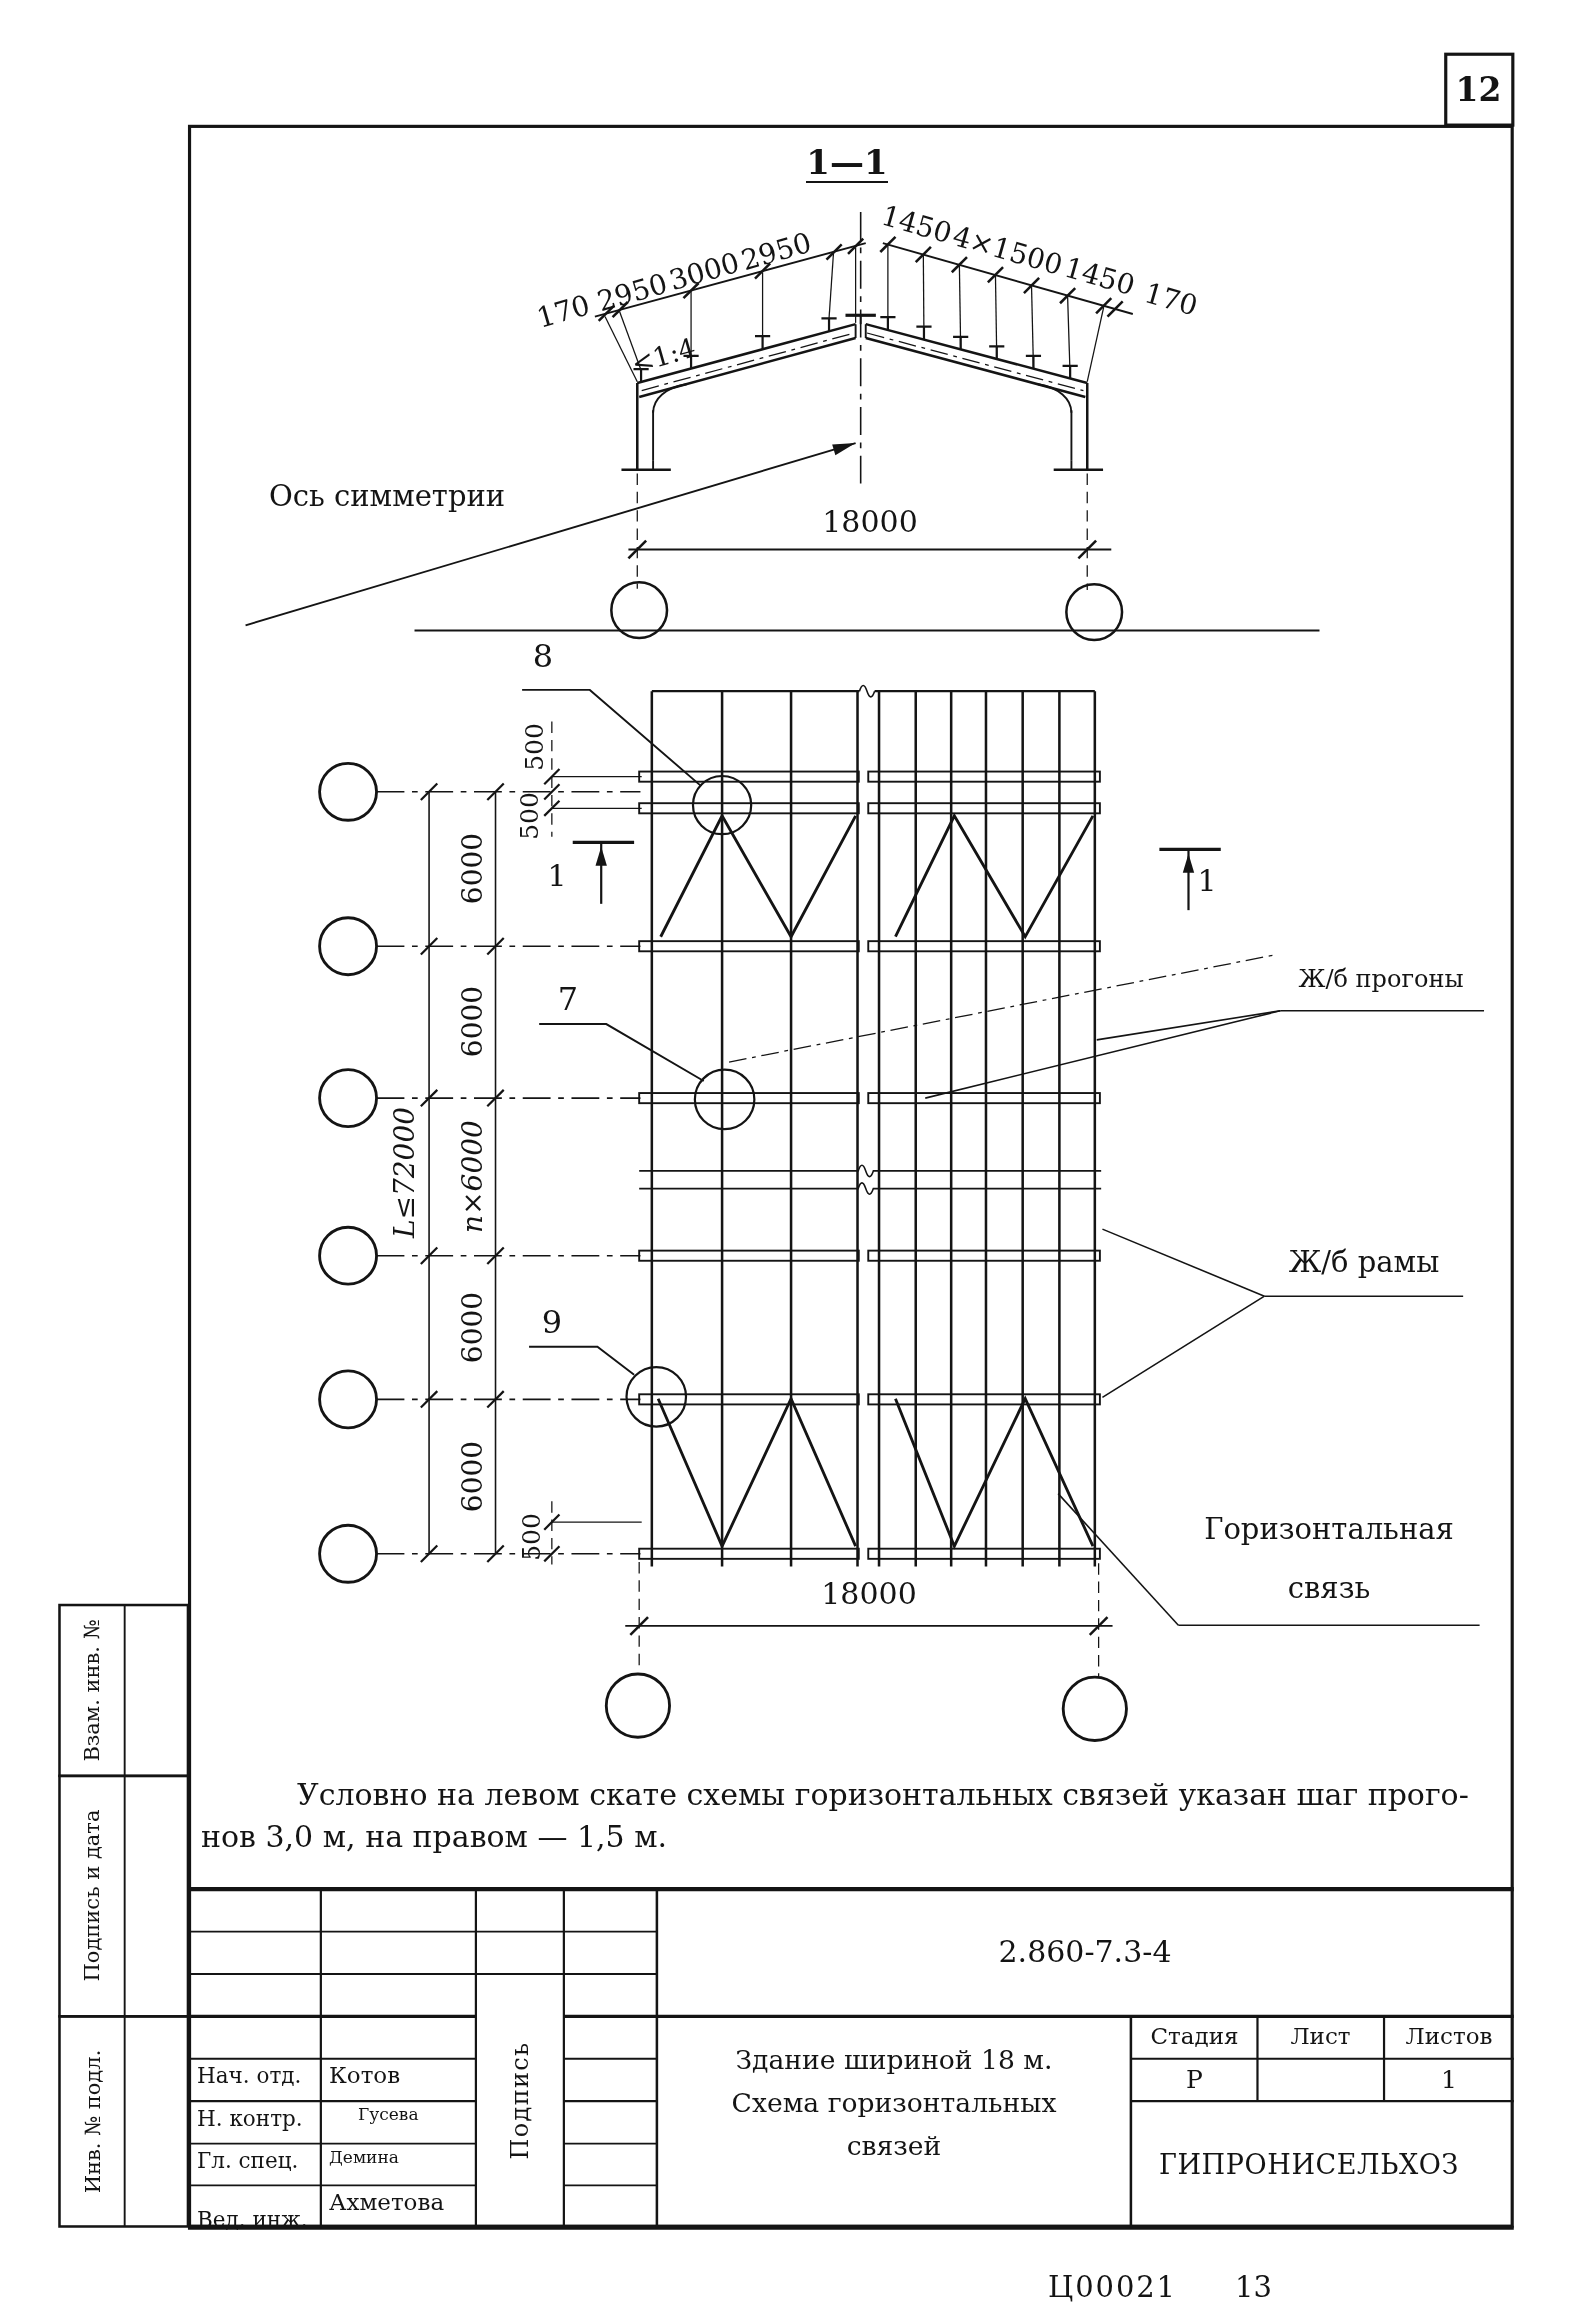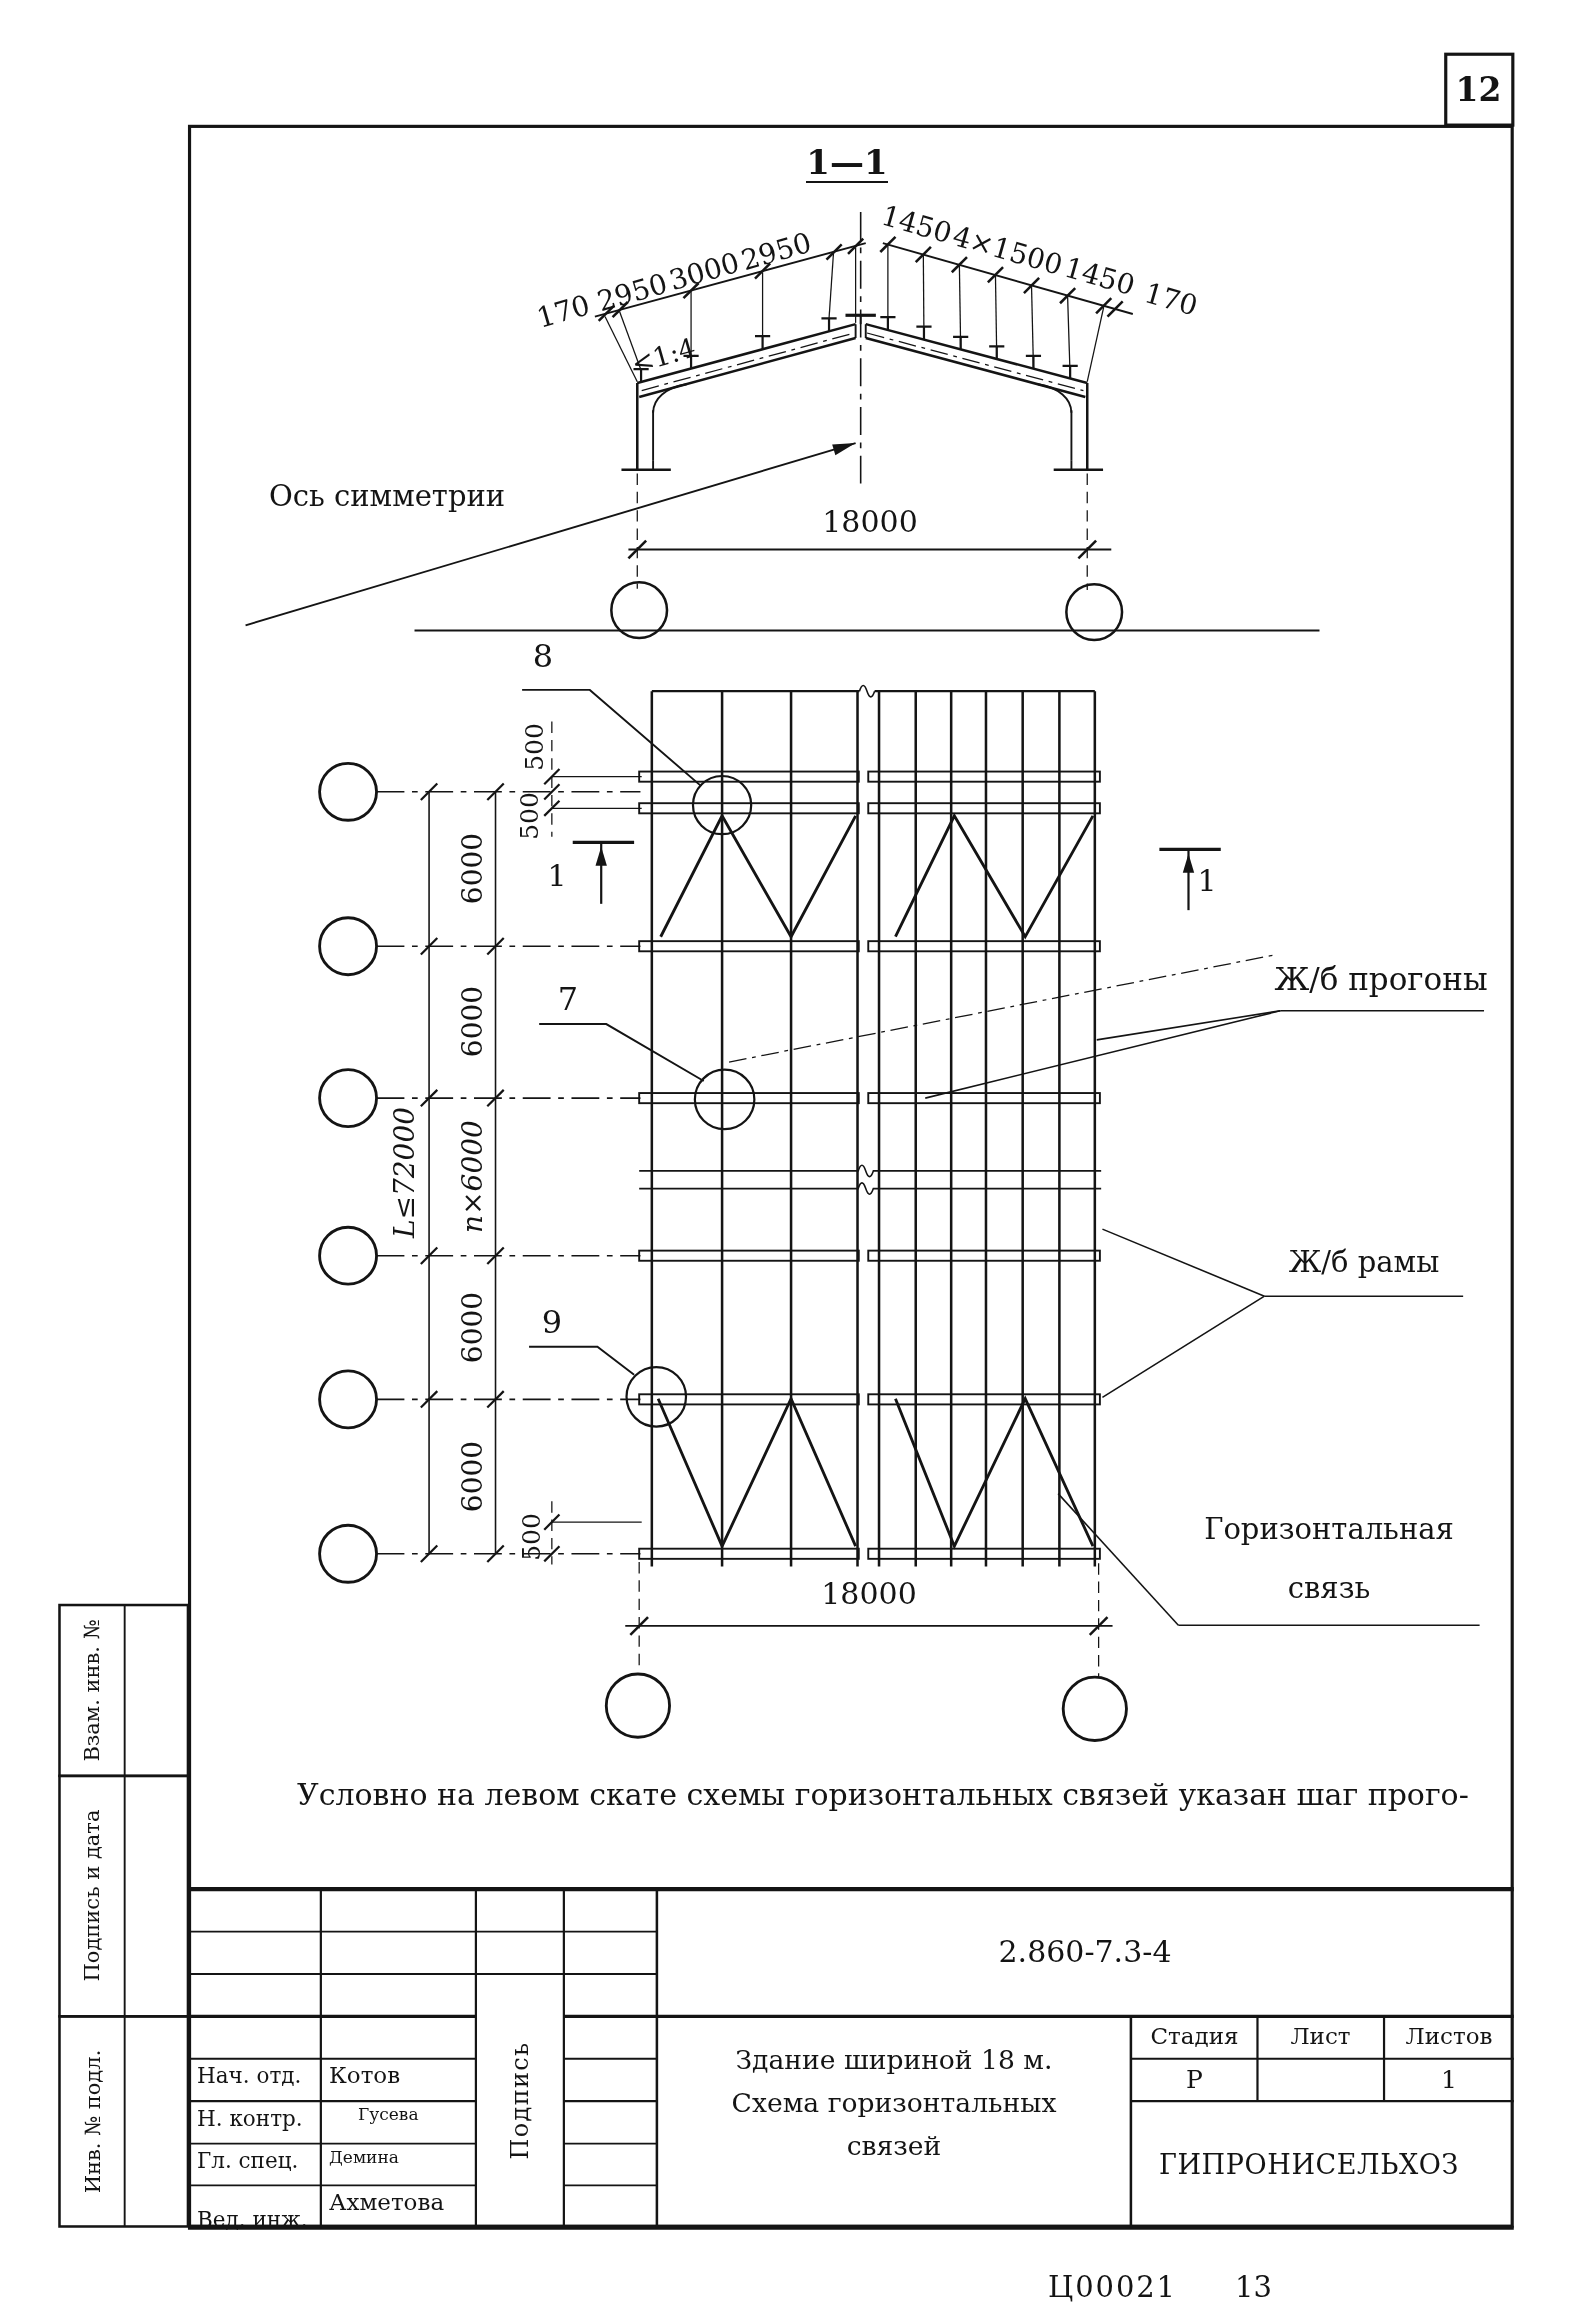--- a/index.html
+++ b/index.html
@@ -324,26 +324,27 @@
   <div class="t ctr" style="left:404px;top:854px;width:139px;height:29px;font-size:28px;transform:rotate(-90deg);">6000</div>
   <div class="t ctr" style="left:404px;top:1007px;width:139px;height:29px;font-size:28px;transform:rotate(-90deg);">6000</div>
   <div class="t ctr" style="left:391px;top:1162px;width:165px;height:29px;font-size:28px;font-style:italic;transform:rotate(-90deg);">n×6000</div>
   <div class="t ctr" style="left:404px;top:1313px;width:139px;height:29px;font-size:28px;transform:rotate(-90deg);">6000</div>
   <div class="t ctr" style="left:404px;top:1462px;width:139px;height:29px;font-size:28px;transform:rotate(-90deg);">6000</div>
 
   <div class="t ctr" style="left:310px;top:1158px;width:190px;height:29px;font-size:28px;font-style:italic;transform:rotate(-90deg);">L≤72000</div>
 
   <div class="t ctr" style="left:812px;top:1577px;width:114px;height:34px;font-size:30px;">18000</div>
 
-  <div class="t ctr" style="left:1275px;top:962px;width:212px;height:35px;font-size:31px;">Ж/б прогоны</div>
+  <div class="t ctr" style="left:1275px;top:962px;width:212px;height:35px;font-size:24px;">Ж/б прогоны</div>
   <div class="t ctr" style="left:1261px;top:1245px;width:206px;height:35px;font-size:29px;">Ж/б рамы</div>
   <div class="t ctr" style="left:1190px;top:1512px;width:278px;height:35px;font-size:29px;">Горизонтальная</div>
   <div class="t ctr" style="left:1190px;top:1571px;width:278px;height:35px;font-size:29px;">связь</div>
 
   <div class="t" style="left:297px;top:1779px;font-size:30px;">Условно на левом скате схемы горизонтальных связей указан шаг прого-</div>
+  <div class="t" style="left:201px;top:1821px;font-size:30px;">нов 3,0 м, на правом — 1,5 м.</div>
 
   <div class="t ctr" style="left:10px;top:1678px;width:165px;height:25px;font-size:21px;transform:rotate(-90deg);">Взам. инв. №</div>
   <div class="t ctr" style="left:-15px;top:1883px;width:215px;height:25px;font-size:21px;transform:rotate(-90deg);">Подпись и дата</div>
   <div class="t ctr" style="left:-2.5px;top:2109px;width:190px;height:25px;font-size:21px;transform:rotate(-90deg);">Инв. № подл.</div>
 
   <div class="t ctr" style="left:911px;top:1935px;width:348px;height:35px;font-size:30px;">2.860-7.3-4</div>
 
   <div class="t" style="left:197px;top:2064px;width:120px;font-size:21.5px;">Нач. отд.</div>
   <div class="t" style="left:197px;top:2107px;width:120px;font-size:21.5px;">Н. контр.</div>
   <div class="t" style="left:197px;top:2149px;width:120px;font-size:21.5px;">Гл. спец.</div>

